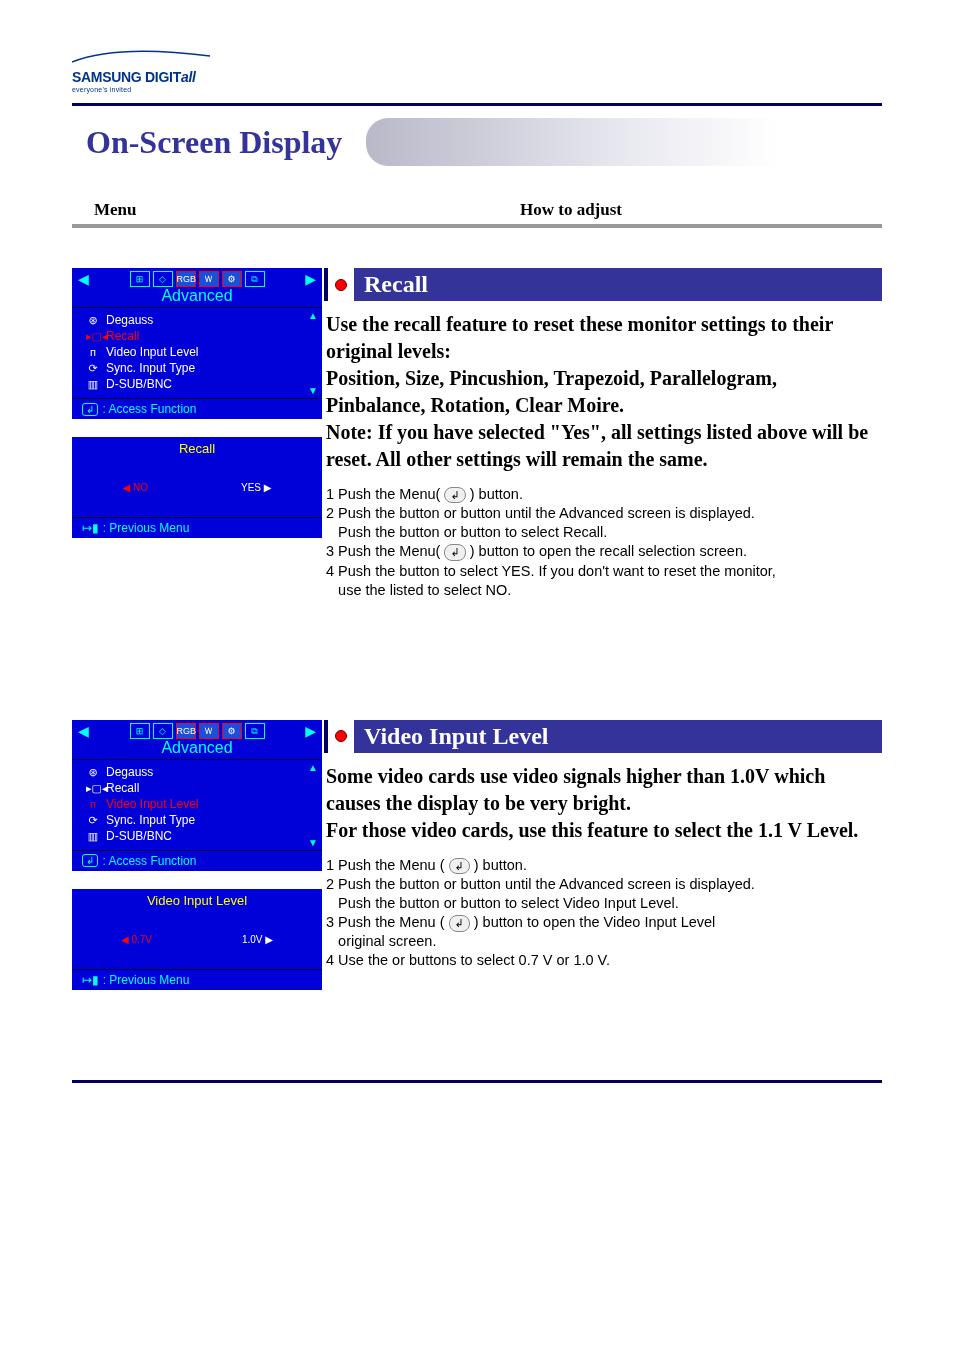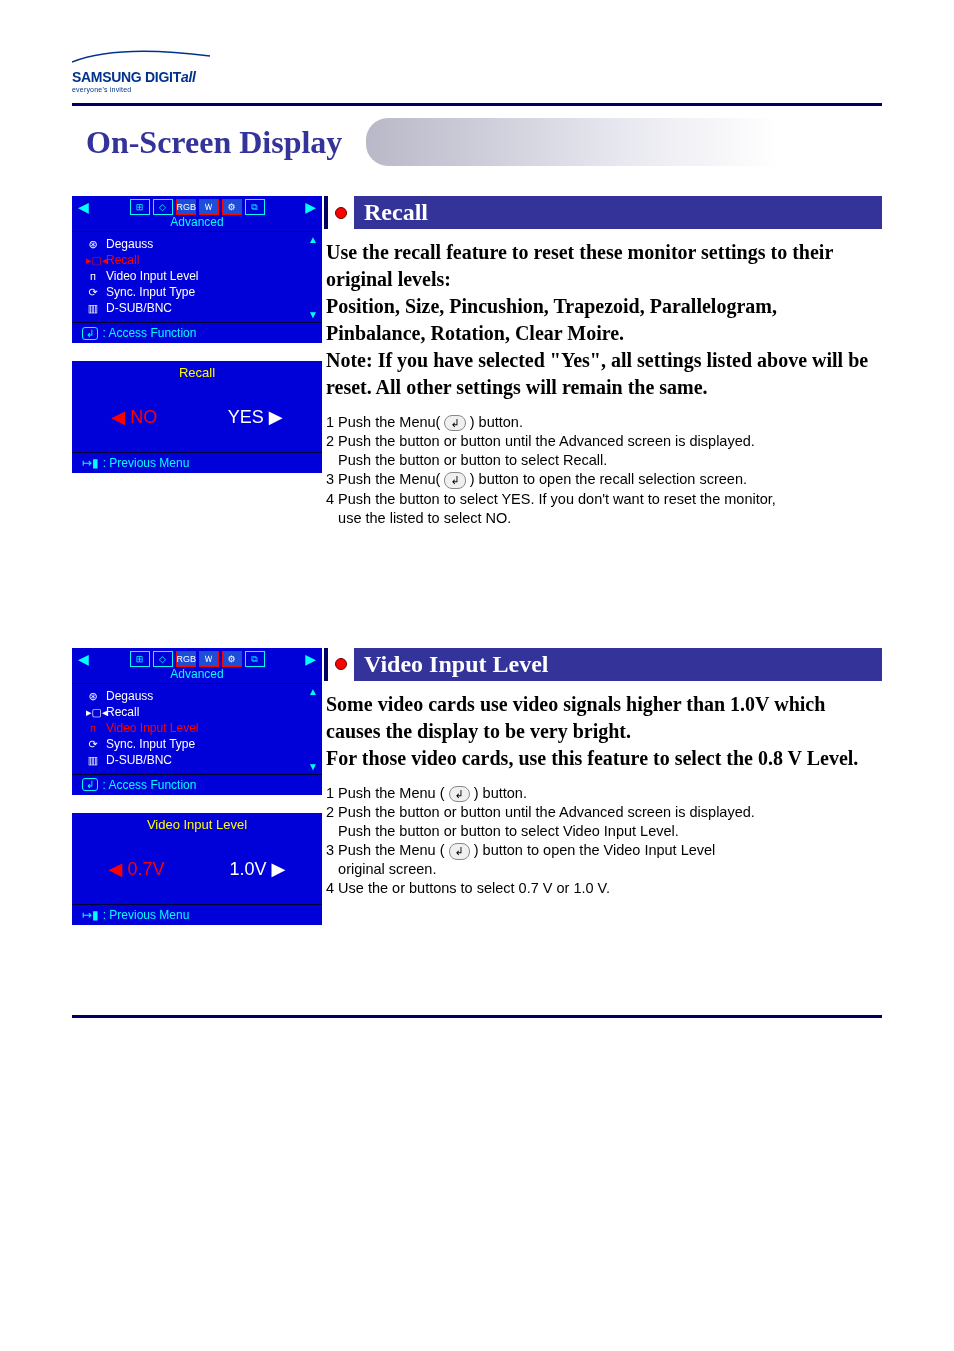--- a/index.html
+++ b/index.html
@@ -109,21 +109,21 @@
     border: 1px solid #00ffff;
     font-size: 9px;
     line-height: 14px;
     text-align: center;
     color: #00ffff;
   }
   .osd-header .ic.red { background:#1d4ed8; border-color:#ff0000; color:#fff;}
   .osd-adv {
     text-align: center;
     color: #00ffff;
-    font-size: 12px;
+    font-size: 16px;
     padding-bottom: 2px;
   }
   .osd-list {
     padding: 4px 10px 6px 14px;
     border-top: 1px solid #003;
     position: relative;
   }
   .osd-list .up-tri, .osd-list .dn-tri {
     position:absolute; right:4px; color:#00ffff; font-size:10px;
   }
@@ -151,21 +151,21 @@
     text-align: center;
     color: #ffff00;
     padding: 4px 0 2px 0;
     font-size: 13px;
   }
   .osd-sub-body {
     display: flex;
     justify-content: space-around;
     align-items: center;
     padding: 24px 8px;
-    font-size: 18px;
+    font-size: 10px;
     gap: 8px;
   }
   .osd-sub-body .sel { color:#ff0000;}
   .content-col {
     flex: 1;
     padding-left: 2px;
   }
   .feature-bar {
     display: flex;
     align-items: stretch;
@@ -236,20 +236,24 @@
 
   <div class="thick-rule"></div>
 
   <div class="title-bar">
     <div class="title-left">
       <h1>On-Screen Display</h1>
     </div>
     <div class="title-shape"></div>
   </div>
 
+  <div class="menu-row">
+    <span>Menu</span>
+    <span style="margin-right:260px">How to adjust</span>
+  </div>
 
   <div class="section">
     <div class="osd-col">
 
       <div class="osd-panel">
         <div class="osd-header">
           <span class="arrow">◀</span>
           <span class="icons">
             <span class="ic">⊞</span>
             <span class="ic">◇</span>
@@ -402,21 +406,21 @@
 
     <div class="content-col">
       <div class="feature-bar">
         <div class="feature-bullet">
             <div class="dot"></div>
           </div>
         <div class="feature-title">Video Input Level</div>
       </div>
       <div class="desc">
         <span>Some video cards use video signals higher than 1.0V which causes the display to be very bright.</span><br>
-        <span>For those video cards, use this feature to select the 0.8 V Level.</span>
+        <span>For those video cards, use this feature to select the 1.1 V Level.</span>
       </div>
       <div class="steps">
         <table class="steps-table">
           <tbody>
               <tr>
                 <td class="num">1</td>
                 <td>Push the Menu ( <span class="enter-key">↲</span> ) button.</td>
               </tr>
           <tr>
                 <td class="num">2</td>

